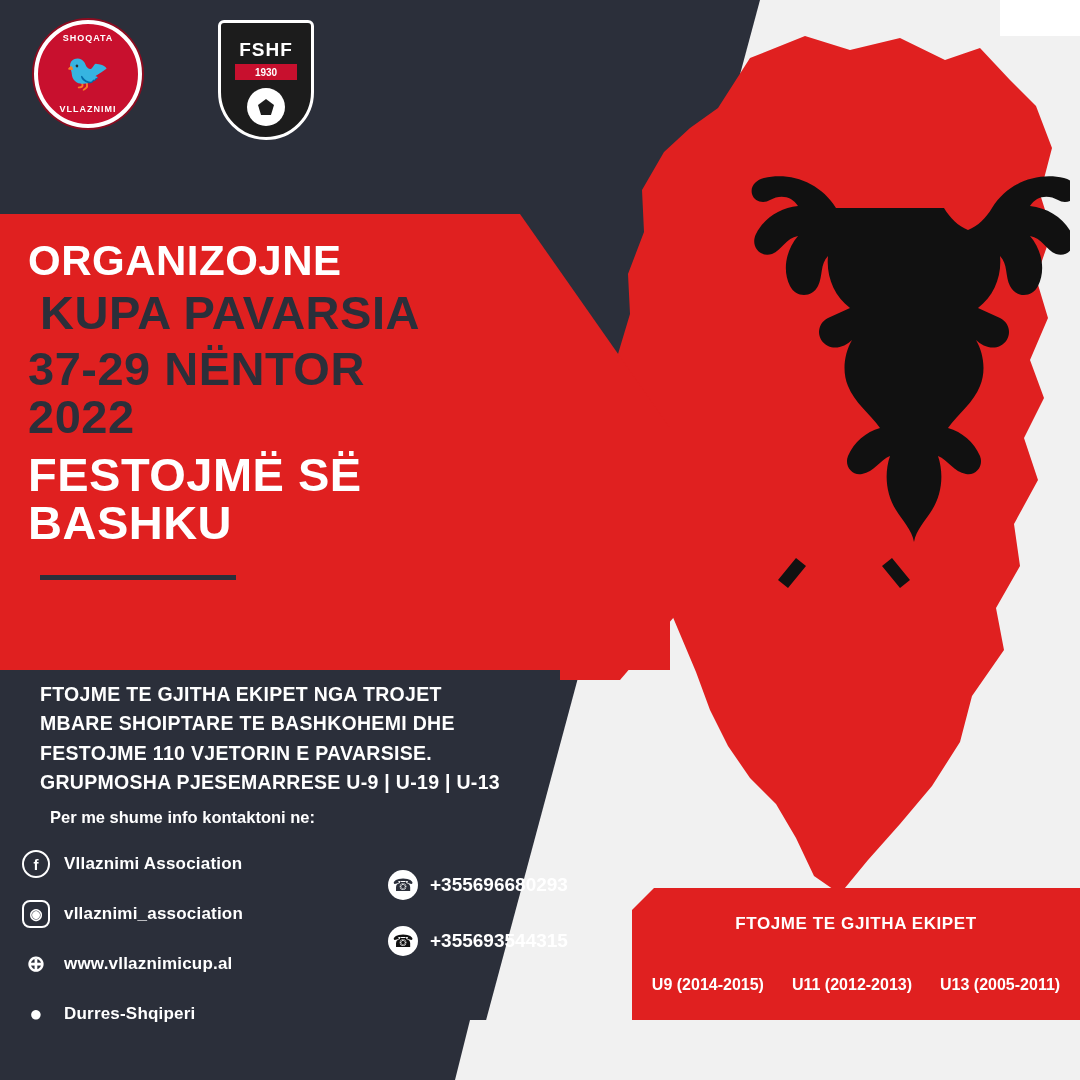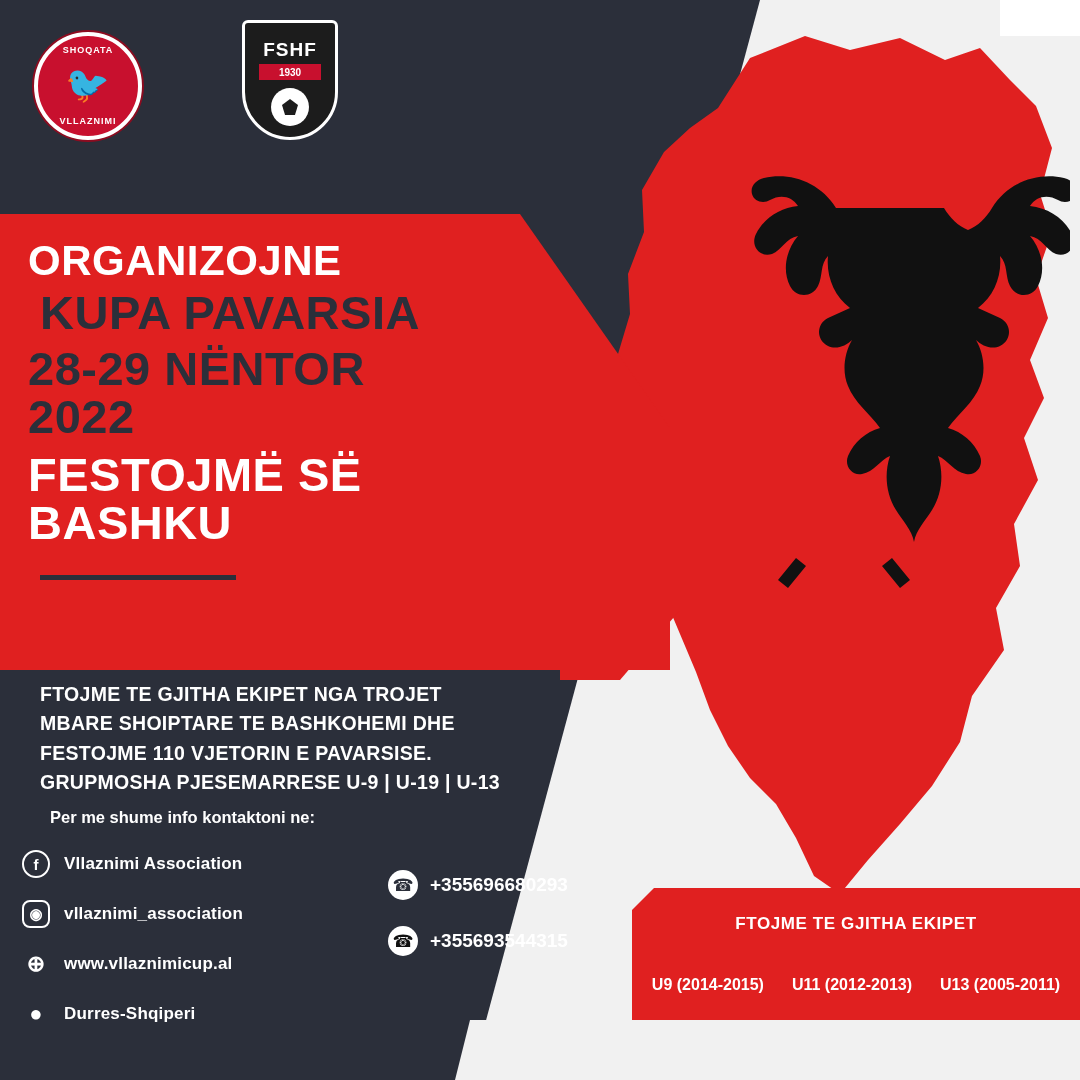--- a/index.html
+++ b/index.html
@@ -35,22 +35,22 @@
     right: 0; top: 0;
     width: 80px; height: 36px;
     background: #ffffff;
   }
 
   
   .logos {
     position: absolute;
     left: 34px; top: 20px;
     display: flex;
-    align-items: flex-end;
-    gap: 100px;
+    align-items: flex-start;
+    gap: 76px;
     z-index: 12;
   }
   .logo-vllaznimi {
     width: 108px; height: 108px;
     border-radius: 50%;
     background: #c8102e;
     border: 4px solid #ffffff;
     position: relative;
     display: flex; align-items: center; justify-content: center;
     box-shadow: 0 0 0 2px #8c0c20;
@@ -323,21 +323,21 @@
       <span class="fshf-ball"></span>
     </div>
   </div>
 
   <div class="red-accent"></div>
   <div class="red-block"></div>
 
   <div class="headline">
     <div class="h-line h1">ORGANIZOJNE</div>
     <div class="h-line h2">KUPA PAVARSIA</div>
-    <div class="h-line h3">28-29 NËNTOR</div>
+    <div class="h-line h3">37-29 NËNTOR</div>
     <div class="h-line h4">2022</div>
     <div class="h-line h5">FESTOJMË SË</div>
     <div class="h-line h6">BASHKU</div>
     <div class="rule"></div>
   </div>
 
   <div class="body-text">
     <div>FTOJME TE GJITHA EKIPET NGA TROJET</div>
     <div>MBARE SHOIPTARE TE BASHKOHEMI DHE</div>
     <div>FESTOJME 110 VJETORIN E PAVARSISE.</div>

